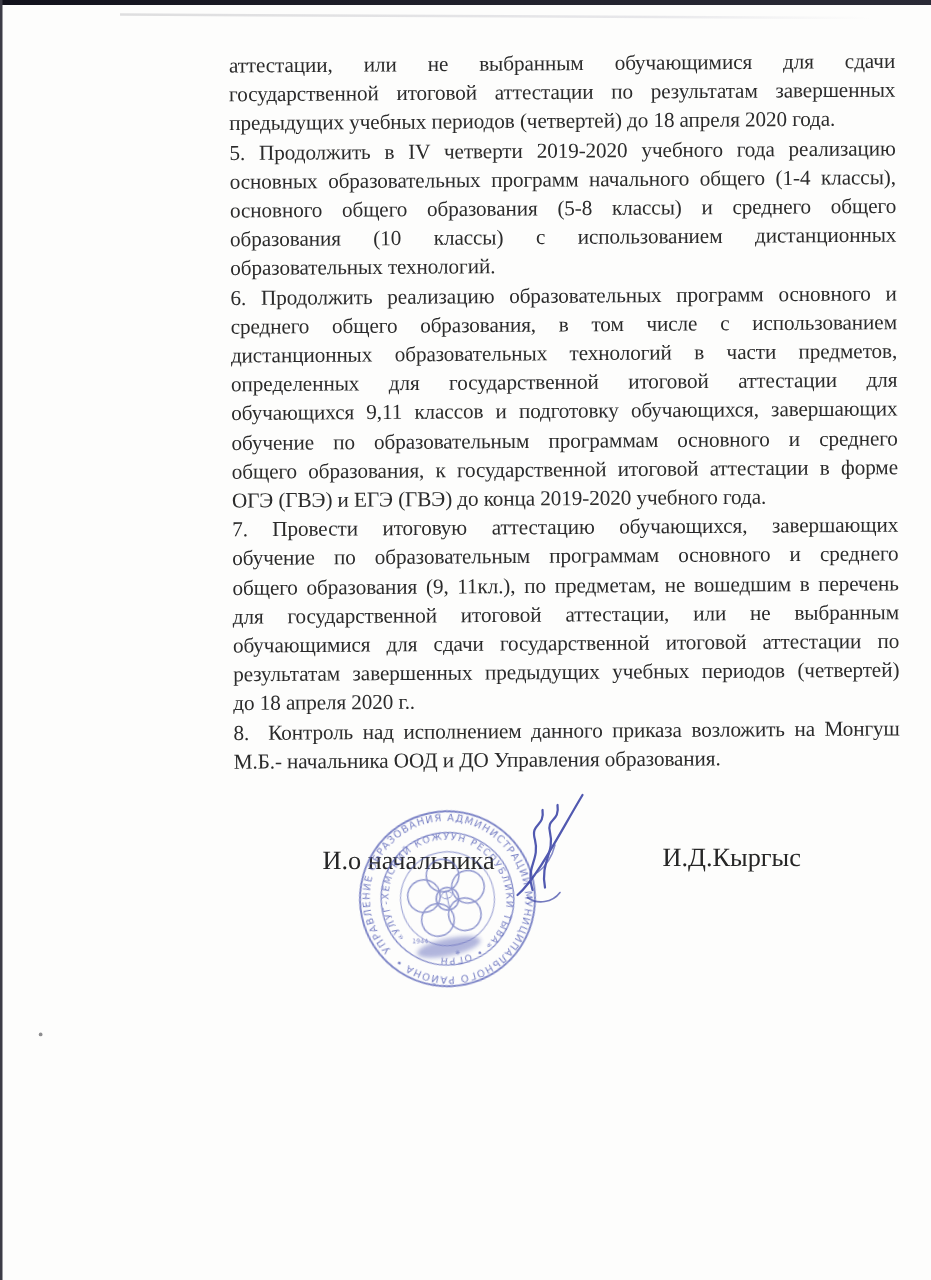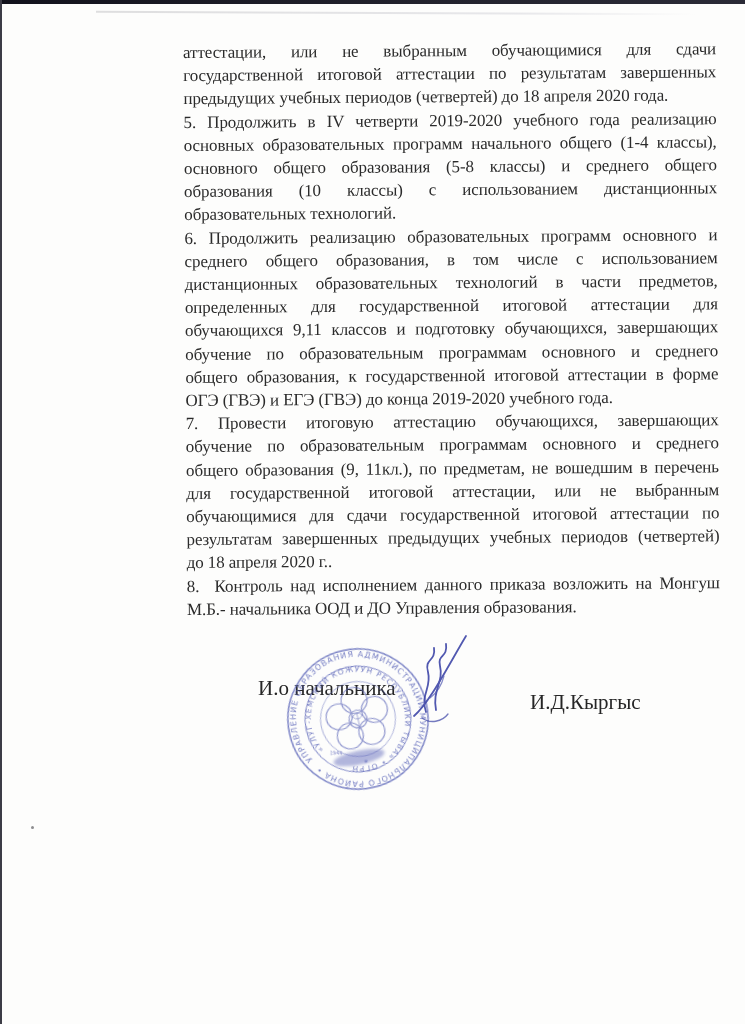--- a/index.html
+++ b/index.html
@@ -27,21 +27,21 @@
     transform:rotate(-0.4deg);transform-origin:left top;
     text-rendering:optimizeLegibility;
   }
   .doc-text .line{white-space:normal;}
   .doc-text .line.jl{text-align:justify;text-align-last:justify;}
 
   
   .sig-row{position:absolute;left:0;top:676px;width:745px;height:26px;
     font-size:21px;color:#262626;}
   .sig-label{position:absolute;left:258px;top:0;}
-  .sig-name{position:absolute;left:530px;top:-2px;margin-top:16px;}
+  .sig-name{position:absolute;left:530px;top:-2px;}
 
   .stamp-wrap{position:absolute;left:273px;top:634px;width:170px;height:170px;
     transform:rotate(-12deg);opacity:0.92;}
   .stamp-wrap svg{display:block;}
 
   .signature-wrap{position:absolute;left:402px;top:632px;width:72px;height:92px;}
 </style>
 </head>
 <body>
 

